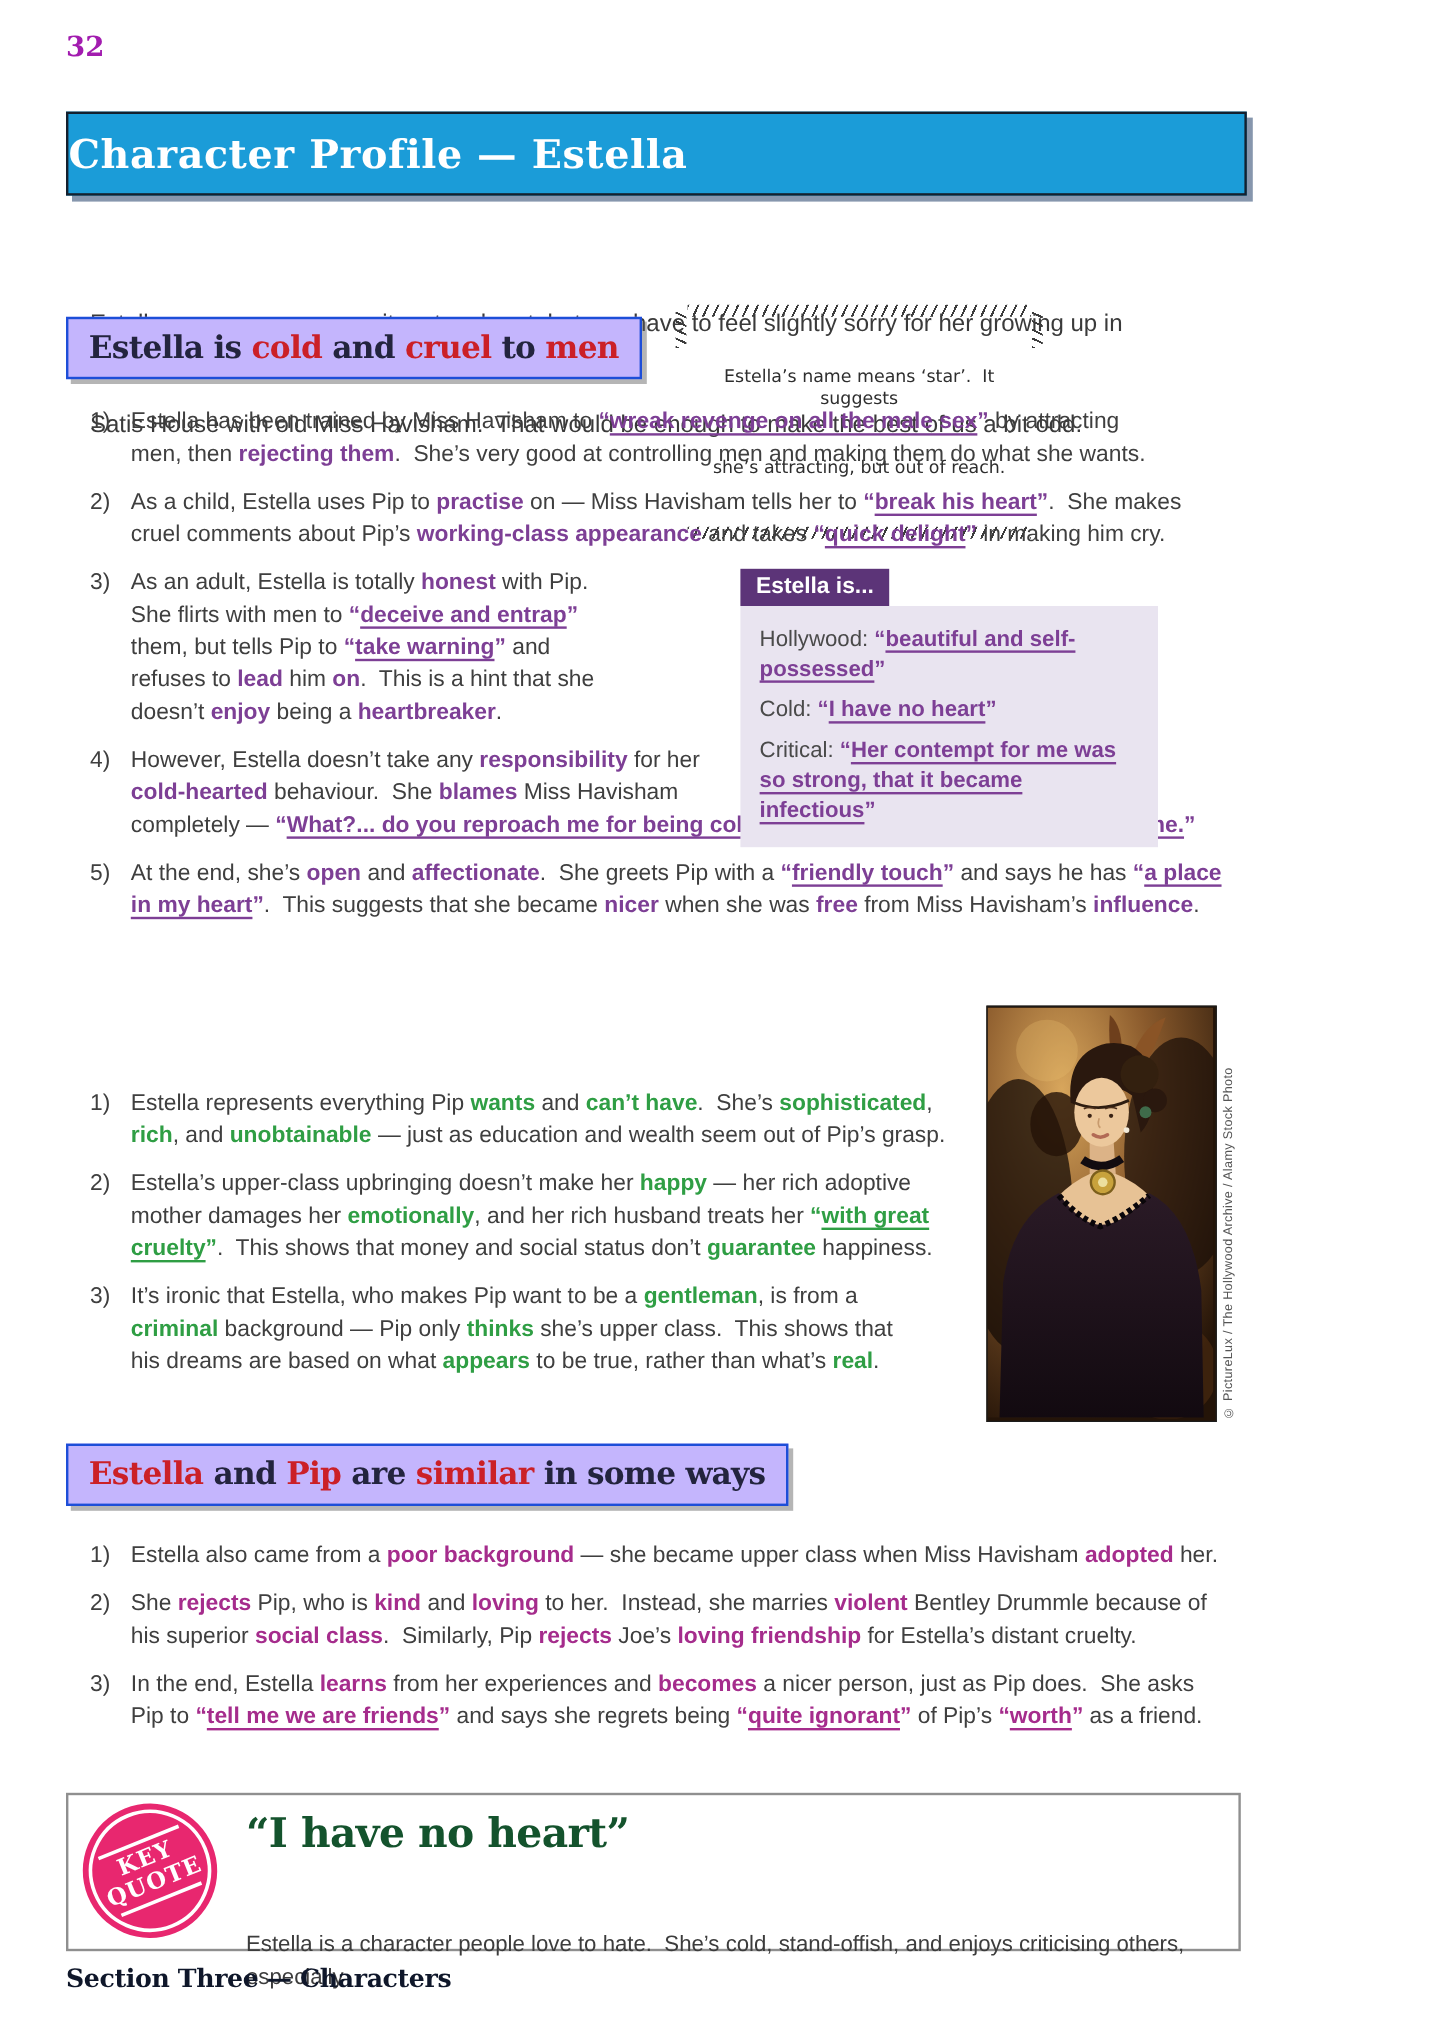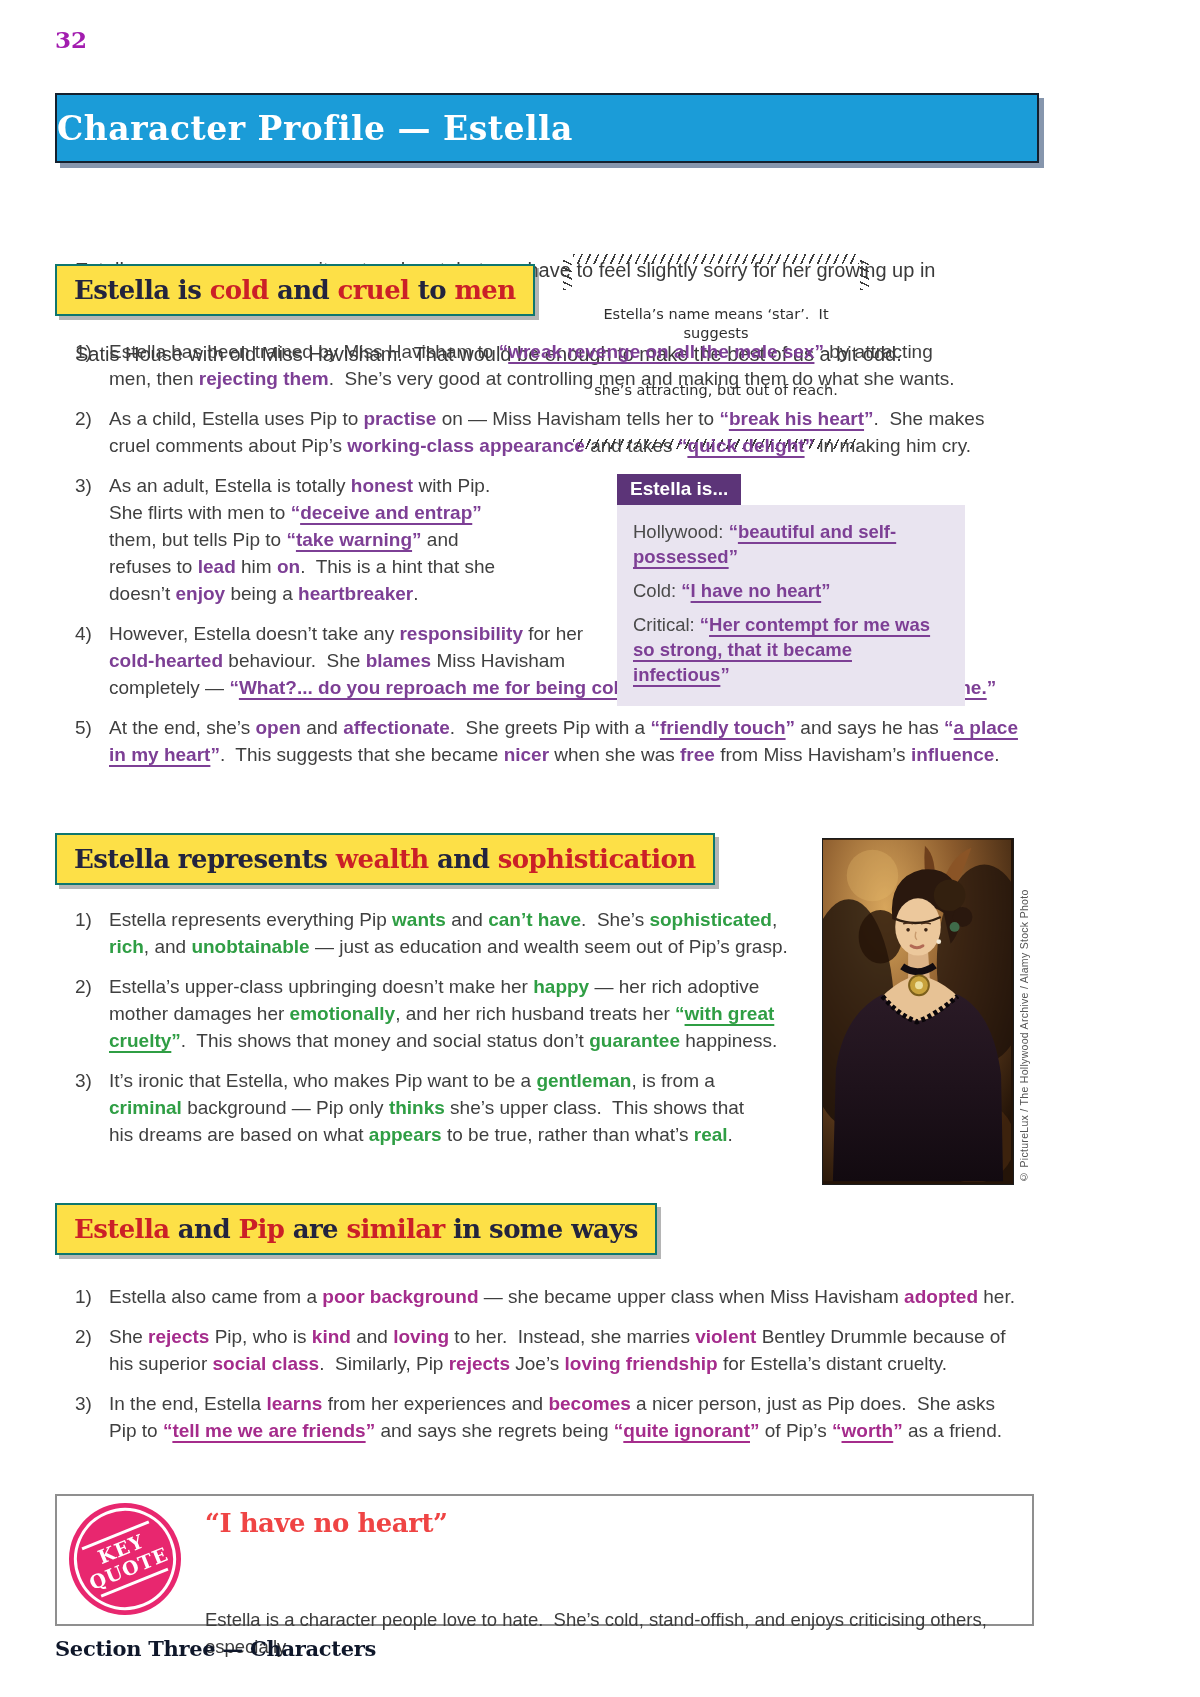--- a/index.html
+++ b/index.html
@@ -12,21 +12,21 @@
   .footer{font-family:"DejaVu Serif",serif;font-weight:700;font-size:21px;color:#0f172a;letter-spacing:-0.3px;}
 
   
   .banner{left:55px;top:93px;width:980px;height:66px;background:#1b9cd8;border:2px solid #14202e;
           box-shadow:5px 5px 0 rgba(35,64,105,0.55);display:flex;align-items:center;justify-content:flex-start;}
   .banner-title{font-family:"DejaVu Serif",serif;font-weight:700;font-size:33px;color:#ffffff;letter-spacing:0.5px;}
 
   .intro{left:75px;top:200px;width:940px;font-size:20px;line-height:28px;color:#3a3a3a;white-space:pre-wrap;}
 
   
-  .hbox{background:#fde047;border:2px solid #0f766e;box-shadow:4px 4px 0 rgba(90,90,90,0.45);
+  .hbox{background:#c4b5fd;border:2px solid #1d4ed8;box-shadow:4px 4px 0 rgba(90,90,90,0.45);
         padding:9px 17px;white-space:nowrap;display:inline-block;}
   .hbox .htxt{font-family:"DejaVu Serif",serif;font-weight:700;font-size:26px;letter-spacing:-0.6px;}
   .h-navy{color:#23243e;} .h-red{color:#cb2027;}
 
   
   .note{left:563px;top:254px;width:306px;}
   .note-text{padding:13px 14px 11px 14px;text-align:center;font-family:"DejaVu Sans",sans-serif;
              font-size:14.5px;line-height:19px;color:#2e2e2e;white-space:pre-wrap;}
   .hatch-h{position:absolute;left:10px;right:10px;height:10px;
            background:repeating-linear-gradient(115deg,#3c3c3c 0 1.6px,transparent 1.6px 7.5px);}
@@ -58,21 +58,21 @@
           font-size:10.5px;color:#555;letter-spacing:0.3px;display:flex;align-items:center;}
 
   
   .kbox{left:55px;top:1494px;width:975px;height:128px;border:2px solid #8f8f8f;background:#fff;}
   .stamp{position:absolute;left:12px;top:7px;width:112px;height:112px;border-radius:50%;background:#e8276f;
          transform:rotate(-22deg);display:flex;flex-direction:column;align-items:center;justify-content:center;}
   .stamp::before{content:"";position:absolute;inset:5px;border:3px solid #fff;border-radius:50%;}
   .stamp-bar{width:72px;height:3px;background:#fff;margin:3px 0;}
   .stamp-word{font-family:"DejaVu Serif",serif;font-weight:700;font-size:19px;color:#fff;letter-spacing:1px;line-height:21px;}
   .ktitle{position:absolute;left:148px;top:12px;font-family:"DejaVu Serif",serif;font-weight:700;
-          font-size:26px;color:#ef4444;letter-spacing:-0.5px;text-align:right;}
+          font-size:34px;color:#14532d;letter-spacing:-0.5px;text-align:right;}
   .kbody{position:absolute;left:148px;top:56px;width:815px;font-size:18.5px;line-height:27px;color:#3c3c3c;white-space:pre-wrap;}
 </style>
 </head>
 <body>
 
 <div class="page">
 
   <div class="abs pagenum" style="left:55px;top:26px;">32</div>
 
   <div class="abs banner">
@@ -113,23 +113,20 @@
       <span>Hollywood: </span><span class="qm">“</span><span class="uq">beautiful and self-possessed</span><span class="qm">”</span>
     </div>
     <div class="erow">
       <span>Cold: </span><span class="qm">“</span><span class="uq">I have no heart</span><span class="qm">”</span>
     </div>
     <div class="erow">
       <span>Critical: </span><span class="qm">“</span><span class="uq">Her contempt for me was so strong, that it became infectious</span><span class="qm">”</span>
     </div>
   </div>
 
-  <div class="abs hbox" style="left:55px;top:833px;">
-    <span class="htxt"><span class="h-navy">Estella represents </span><span class="h-red">wealth</span><span class="h-navy"> and </span><span class="h-red">sophistication</span></span>
-  </div>
 
   <div class="abs list sec2" style="left:75px;top:906px;width:760px;">
       <div class="item"><span class="inum">1)</span><span class="itext"><span class="rp">Estella represents everything Pip </span><span class="rb">wants</span><span class="rp"> and </span><span class="rb">can’t have</span><span class="rp">.  She’s </span><span class="rb">sophisticated</span><span class="rp">,</span><br><span class="rb">rich</span><span class="rp">, and </span><span class="rb">unobtainable</span><span class="rp"> — just as education and wealth seem out of Pip’s grasp.</span></span></div>
       <div class="item"><span class="inum">2)</span><span class="itext"><span class="rp">Estella’s upper-class upbringing doesn’t make her </span><span class="rb">happy</span><span class="rp"> — her rich adoptive</span><br><span class="rp">mother damages her </span><span class="rb">emotionally</span><span class="rp">, and her rich husband treats her </span><span class="rb">“</span><span class="rq">with great</span><br><span class="rq">cruelty</span><span class="rb">”</span><span class="rp">.  This shows that money and social status don’t </span><span class="rb">guarantee</span><span class="rp"> happiness.</span></span></div>
       <div class="item"><span class="inum">3)</span><span class="itext"><span class="rp">It’s ironic that Estella, who makes Pip want to be a </span><span class="rb">gentleman</span><span class="rp">, is from a</span><br><span class="rb">criminal</span><span class="rp"> background — Pip only </span><span class="rb">thinks</span><span class="rp"> she’s upper class.  This shows that</span><br><span class="rp">his dreams are based on what </span><span class="rb">appears</span><span class="rp"> to be true, rather than what’s </span><span class="rb">real</span><span class="rp">.</span></span></div>
     </div>
 
   <div class="abs photo">
     <svg width="188" height="343" viewBox="0 0 190 345">
       <defs>

